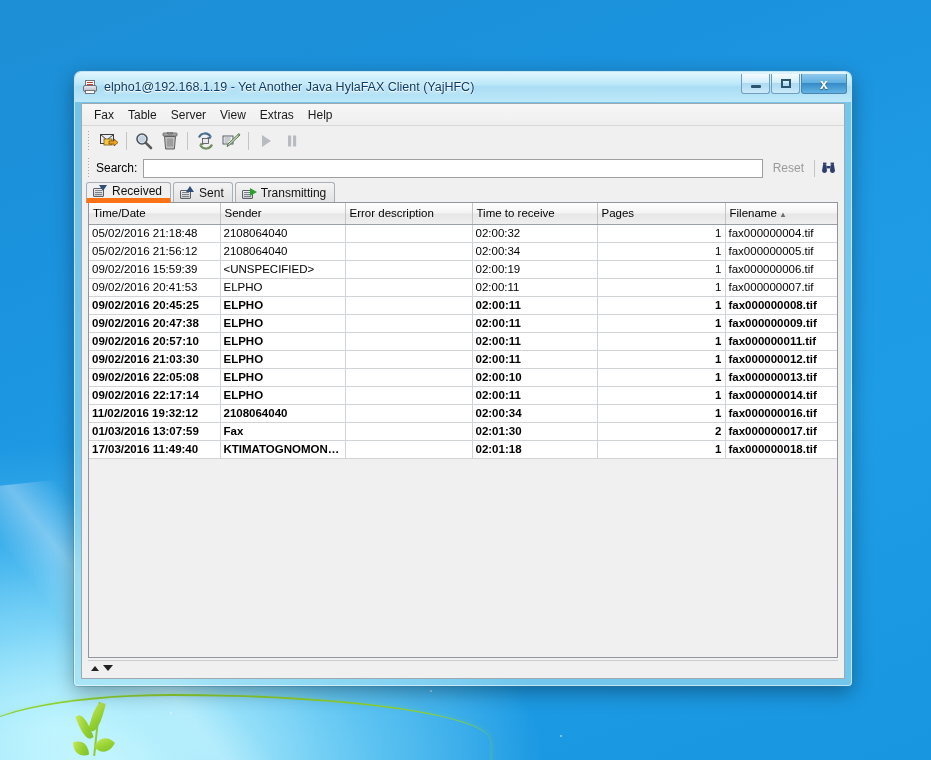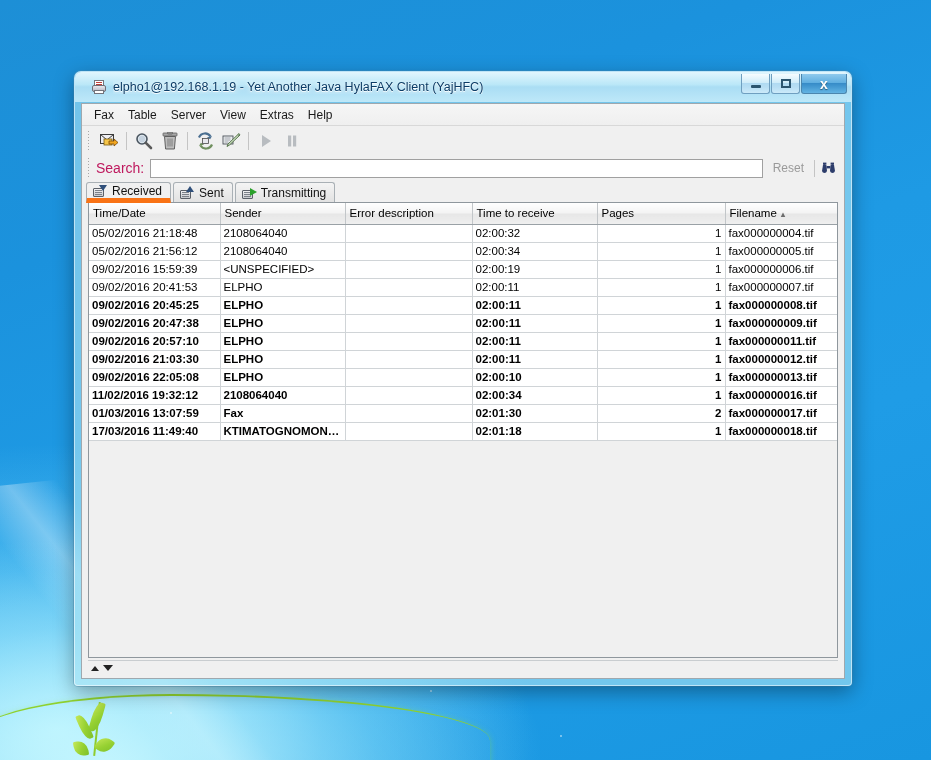--- a/index.html
+++ b/index.html
@@ -75,21 +75,21 @@
     padding: 0;
     box-sizing: border-box;
   }
   .titlebar {
     position: relative;
     height: 30px;
     border-radius: 6px 6px 0 0;
     background: linear-gradient(180deg, rgba(235,250,255,0.92) 0%, rgba(198,237,250,0.86) 42%, rgba(176,224,245,0.9) 50%, rgba(198,236,250,0.9) 100%);
     display: flex;
     align-items: center;
-    padding-left: 16px;
+    padding-left: 7px;
     box-sizing: border-box;
   }
   .win-icon {
     width: 16px; height: 16px;
     margin-right: 6px;
     position: relative;
     flex: none;
   }
   .win-icon .printer-body {
     position: absolute; left: 1px; top: 6px; width: 14px; height: 7px;
@@ -195,21 +195,21 @@
   }
   .tb-sep { width: 1px; height: 18px; background: #c4c4c4; margin: 0 4px; flex: none; }
 
   .search-row {
     height: 26px;
     background: #f0f0f0;
     display: flex;
     align-items: center;
     flex: none;
   }
-  .search-label { font-size: 14px; color: #be185d; margin-right: 6px; }
+  .search-label { font-size: 12px; color: #000000; margin-right: 6px; }
   .search-input {
     flex: 1;
     height: 19px;
     background: #ffffff;
     border: 1px solid #a0a0a0;
     box-sizing: border-box;
     font-size: 12px;
     padding: 0 3px;
     color: #111;
     outline: none;
@@ -606,20 +606,28 @@
               </tr>
               <tr class="unread">
                 <td>09/02/2016 22:05:08</td>
                 <td>ELPHO</td>
                 <td></td>
                 <td>02:00:10</td>
                 <td class="num">1</td>
                 <td>fax000000013.tif</td>
               </tr>
               <tr class="unread">
+                <td>09/02/2016 22:17:14</td>
+                <td>ELPHO</td>
+                <td></td>
+                <td>02:00:11</td>
+                <td class="num">1</td>
+                <td>fax000000014.tif</td>
+              </tr>
+              <tr class="unread">
                 <td>11/02/2016 19:32:12</td>
                 <td>2108064040</td>
                 <td></td>
                 <td>02:00:34</td>
                 <td class="num">1</td>
                 <td>fax000000016.tif</td>
               </tr>
               <tr class="unread">
                 <td>01/03/2016 13:07:59</td>
                 <td>Fax</td>

